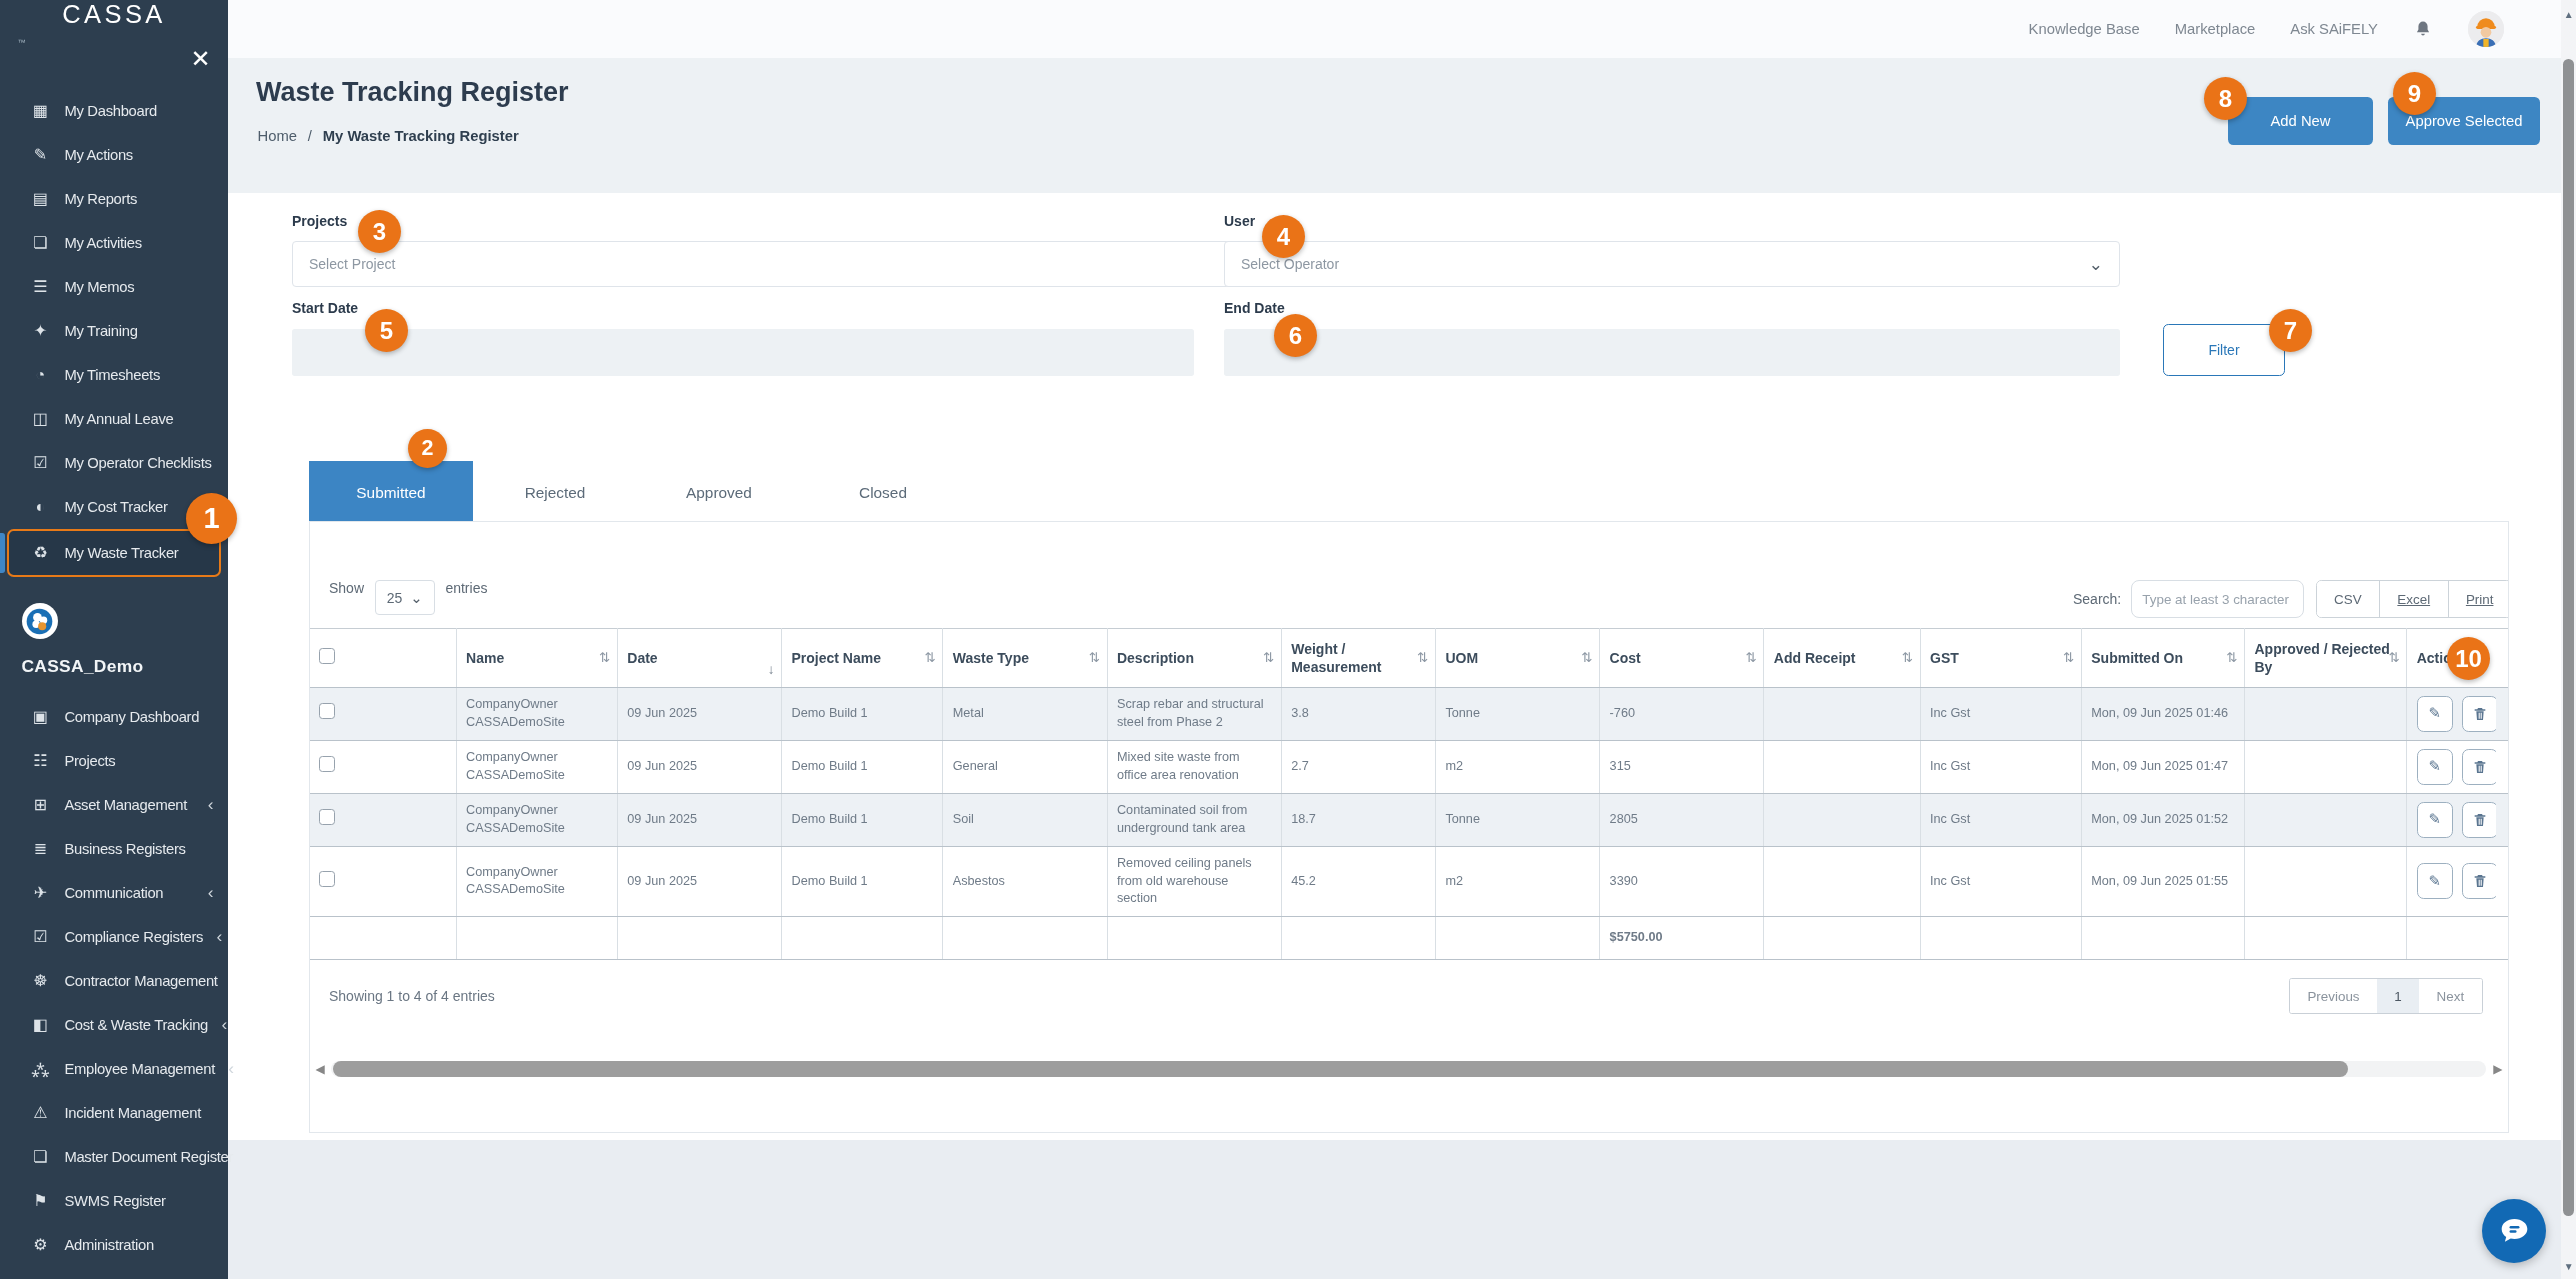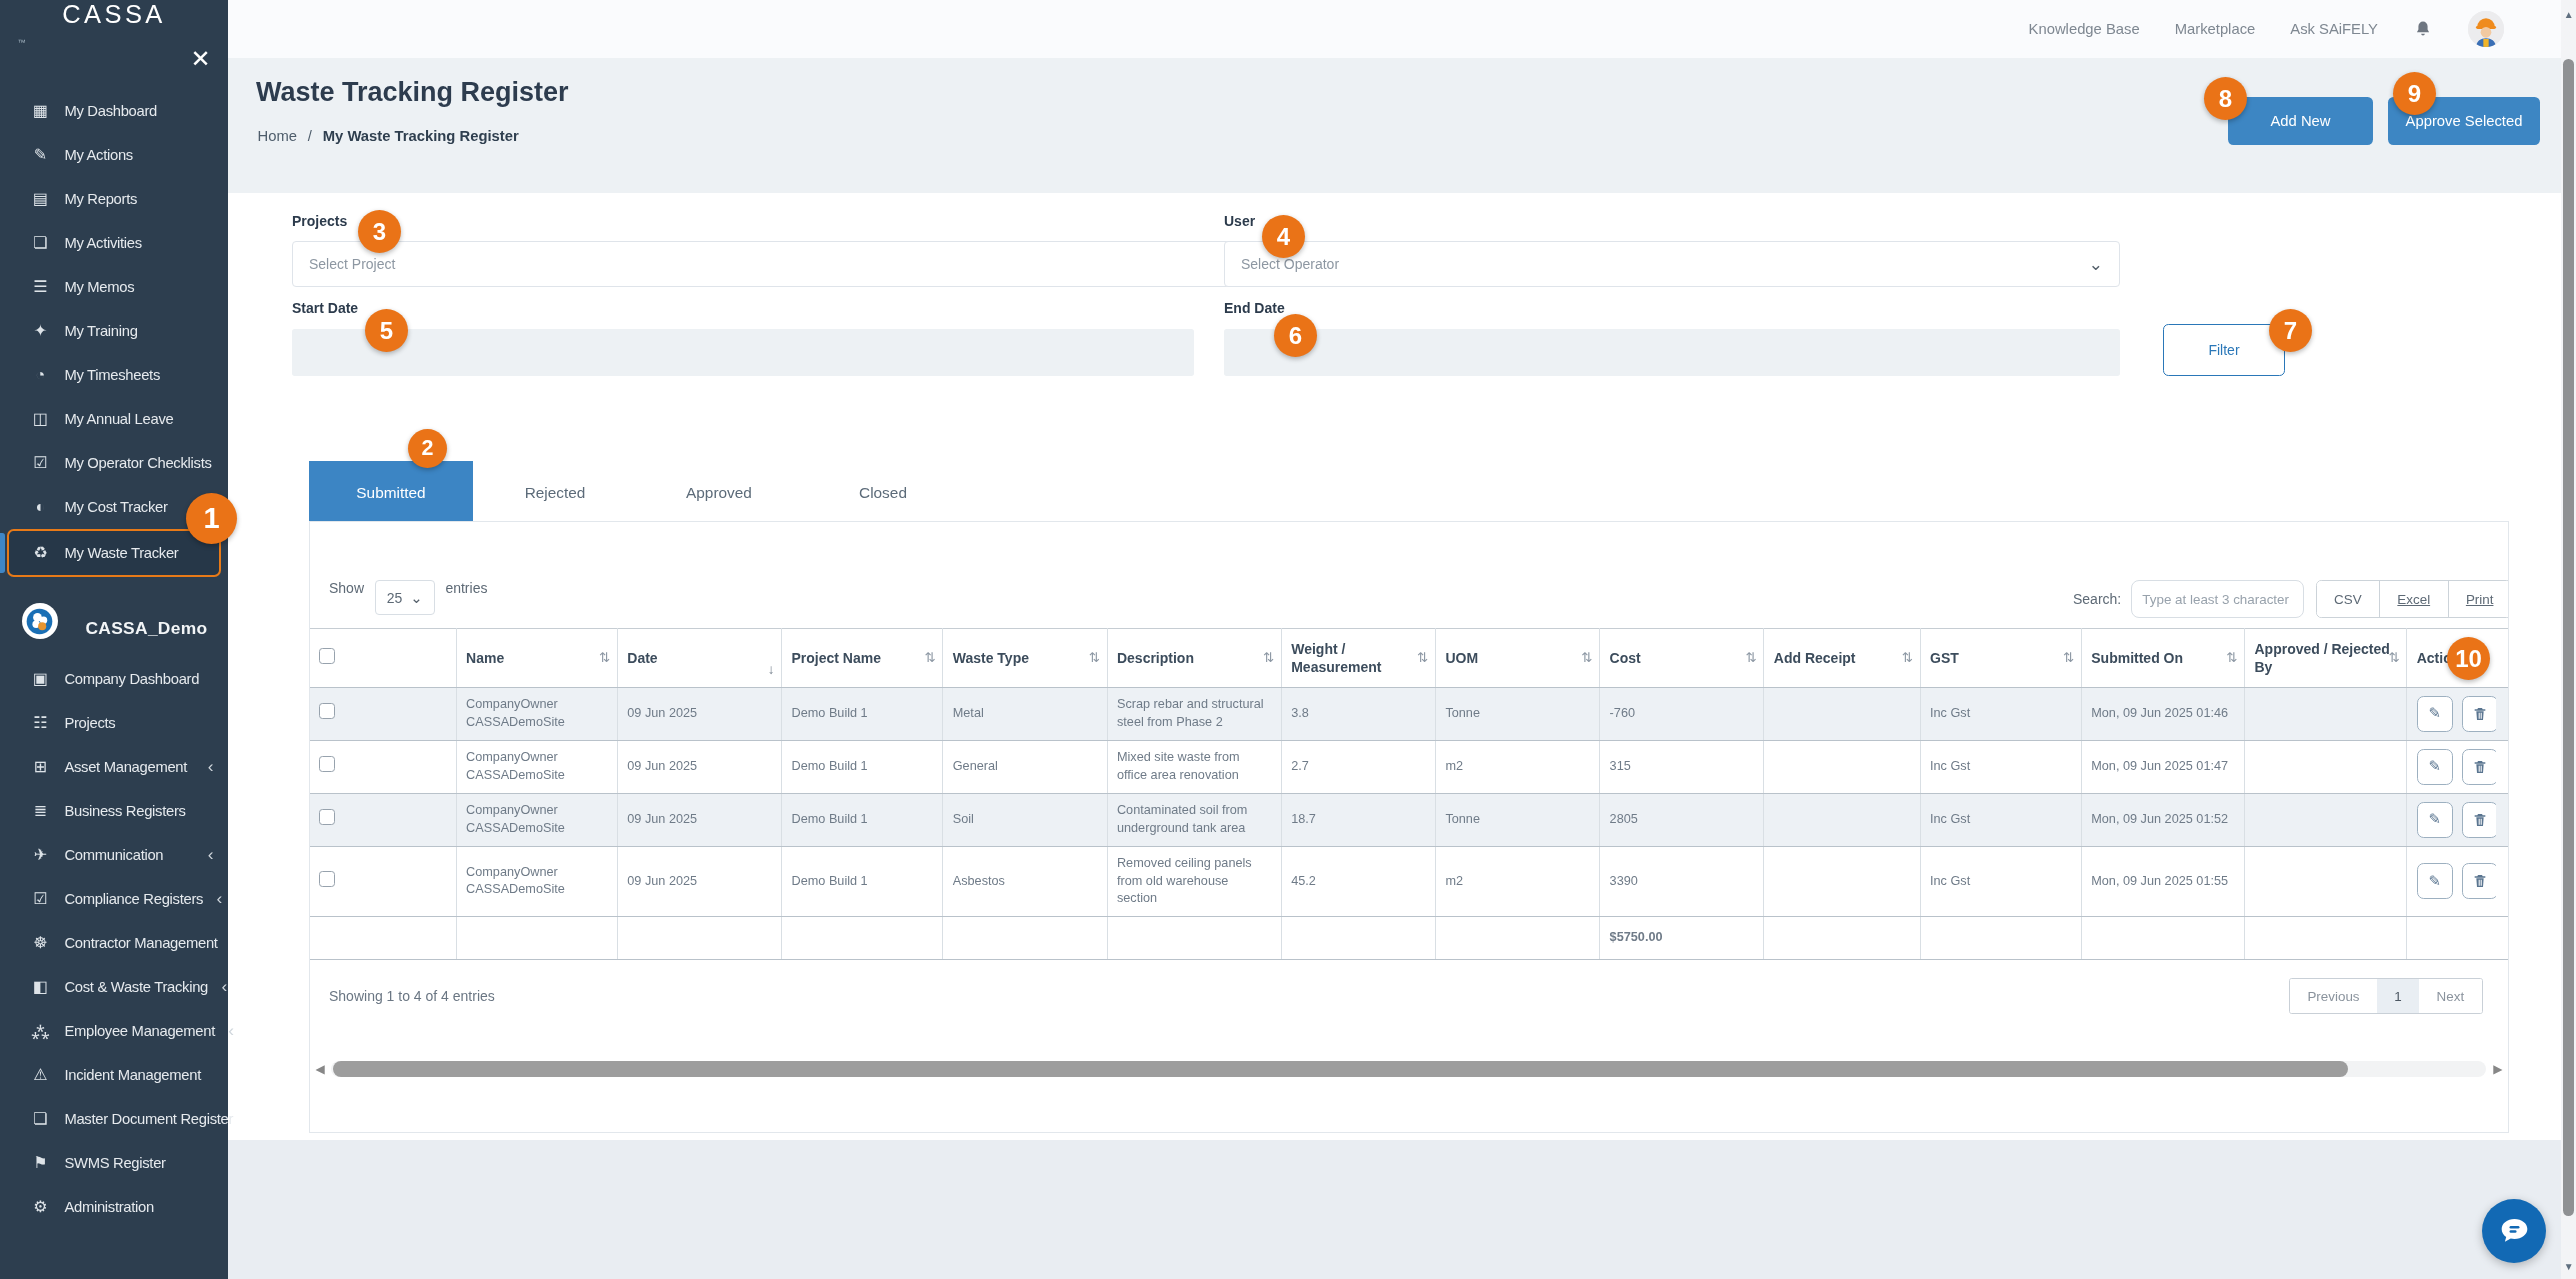--- a/index.html
+++ b/index.html
@@ -13,21 +13,21 @@
   .brand-logo { margin-left:6.7px; width:35px; height:35px; }
   .brand-tm { color:#9fb0bd; font-size:8px; align-self:flex-start; margin-top:9.4px; }
   .close-icon { margin-left:auto; font-size:24px; color:#fff; line-height:1; cursor:pointer; }
   .side-list { margin-top:29.5px; }
   .side-item { height:44px; display:flex; align-items:center; padding:0 10.7px 0 29.5px; gap:13.4px;
                font-size:14.8px; letter-spacing:-0.3px; color:#e6eaee; white-space:nowrap; position:relative; cursor:pointer; }
   .side-item .icon { width:21.5px; font-size:16px; color:#dde3e8; text-align:center; flex:0 0 21.5px; }
   .side-item .chev { margin-left:auto; font-size:17.4px; color:#cfd6dc; padding-right:4px; }
   .side-item.active { margin:0 6.7px; height:48px; padding-left:21px; border:2px solid #e87a18; border-radius:6.7px; background:#263748; }
   .side-item.active::before { content:""; position:absolute; left:-9.4px; top:2px; width:6px; height:40px; background:#3f86c6; border-radius:0 2.7px 2.7px 0; }
-  .org-profile { display:flex; align-items:flex-end; gap:28px; margin:17.4px 0 6.7px 0; padding:9.4px 0 9.4px 21.5px; }
+  .org-profile { display:flex; align-items:flex-start; gap:17px; margin:17.4px 0 6.7px 0; padding:9.4px 0 9.4px 21.5px;flex-direction:column; }
   .org-avatar { width:36px; height:36px; border-radius:50%; background:#fff; display:flex; align-items:center; justify-content:center; }
   .org-avatar svg { width:27px; height:27px; }
   .org-name { font-size:17.4px; font-weight:700; color:#f2f5f7; letter-spacing:0.3px; }
 
   
   .topbar { position:absolute; left:228px; top:0; width:2348px; height:58px; background:#fafbfd;
             display:flex; align-items:center; justify-content:flex-end; gap:35px; padding-right:72px;
             font-size:14.8px; color:#7e8791; }
   .topbar .tlink { cursor:pointer; }
   .bell { width:20px; height:23px; }

